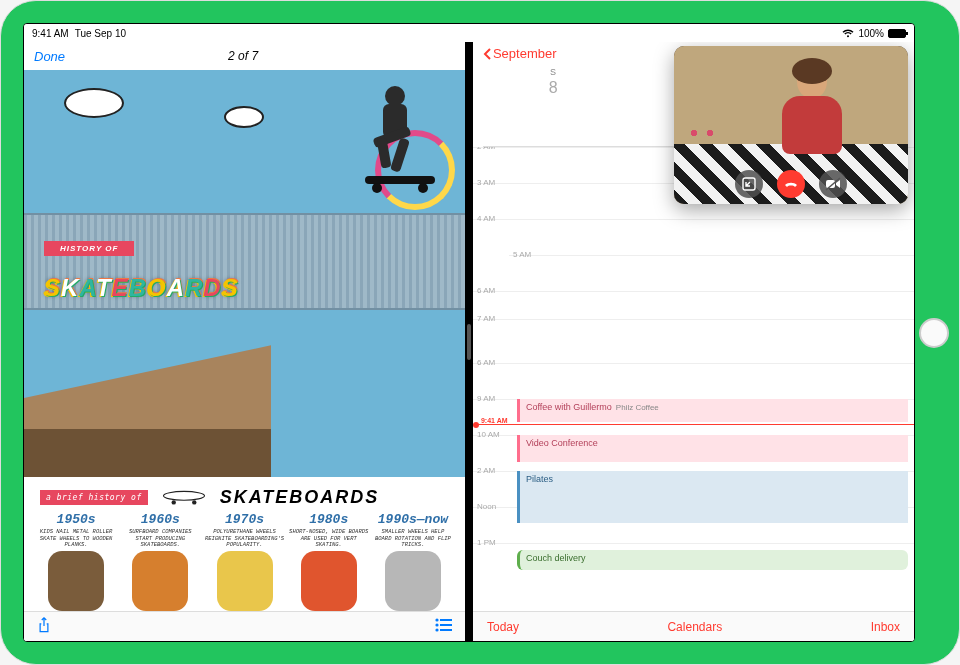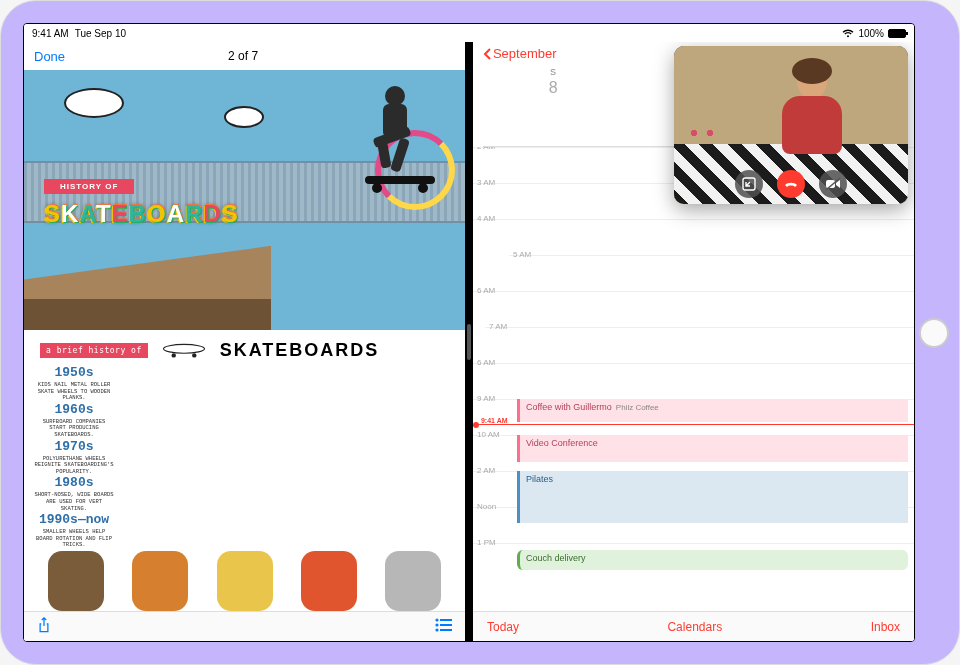--- a/index.html
+++ b/index.html
@@ -5,21 +5,21 @@
   * { box-sizing: border-box; margin: 0; padding: 0; }
   body {
     font-family: -apple-system, "Helvetica Neue", Arial, sans-serif;
     background: #f5f5f5;
     width: 960px;
     height: 665px;
     overflow: hidden;
   }
   .device {
     width: 960px; height: 665px;
-    background: #c4b5fd;
+    background: #22c55e;
     border-radius: 36px;
     border: 1px solid #ddd;
     padding: 22px 44px 22px 22px;
     position: relative;
   }
   .home-button {
     position: absolute;
     right: 10px; top: 50%;
     transform: translateY(-50%);
     width: 30px; height: 30px;
@@ -82,20 +82,21 @@
     border-radius: 3px;
   }
 
   
   .pane-left {
     flex: 1 1 50%;
     display: flex;
     flex-direction: column;
     background: #fff;
     min-width: 0;
+    font-style: italic;
   }
   .pane-left .topbar {
     height: 28px;
     display: flex;
     align-items: center;
     padding: 0 10px;
     font-size: 13px;
   }
   .pane-left .topbar .done { color: #007aff; }
   .pane-left .topbar .counter { flex: 1; text-align: center; color: #000; font-size: 12px; }
@@ -150,21 +151,21 @@
     display:flex; flex-direction:column;
   }
   .brief-row { display:flex; align-items:center; gap:14px; padding:6px 16px 0 16px; }
   .brief-tag {
     background:#e7475f; color:#fff; font-size:8px; padding:3px 6px;
     font-family: monospace; letter-spacing:.5px;
   }
   .brief-title { font-weight:800; font-size:18px; letter-spacing:2px; font-family:"Arial Black",sans-serif; }
   .sb-icon { width:44px; }
   .sb-icon svg { display:block; }
-  .decade-row { display:flex; justify-content:space-around; padding:4px 10px 0 10px; text-align:center;flex-direction:column; }
+  .decade-row { display:flex; justify-content:space-around; padding:4px 10px 0 10px; text-align:center; }
   .decade { width:19%; color:#2f6fa8; }
   .decade .yr { font-size:13px; font-weight:bold; font-family:"Courier New",monospace; }
   .decade .desc { font-size:5.5px; line-height:1.2; color:#333; text-transform:uppercase; margin-top:2px; font-family:"Courier New",monospace; }
   .board-row { display:flex; justify-content:space-around; padding:2px 10px 0; }
   .board { width:56px; height:60px; border-radius:14px; }
   .board.b1{ background:#7a5c3b;}
   .board.b2{ background:#d67f2e;}
   .board.b3{ background:#e9c64b;}
   .board.b4{ background:#e0552e;}
   .board.b5{ background:#b7b7b7;}
@@ -425,21 +426,21 @@
               </div>
               <div class="hour-row" style="top: 72px;">
                 <span class="hlabel">4 AM</span>
               </div>
               <div class="hour-row" style="top: 108px; margin-left: 36px;">
                 <span class="hlabel">5 AM</span>
               </div>
               <div class="hour-row" style="top: 144px;">
                 <span class="hlabel">6 AM</span>
               </div>
-              <div class="hour-row" style="top: 180px; margin-left: 12px;">
+              <div class="hour-row" style="top: 172px;">
                 <span class="hlabel">7 AM</span>
               </div>
               <div class="hour-row" style="top: 216px;">
                 <span class="hlabel">6 AM</span>
               </div>
               <div class="hour-row" style="top: 252px;">
                 <span class="hlabel">9 AM</span>
               </div>
               <div class="hour-row" style="top: 288px;">
                 <span class="hlabel">10 AM</span>

